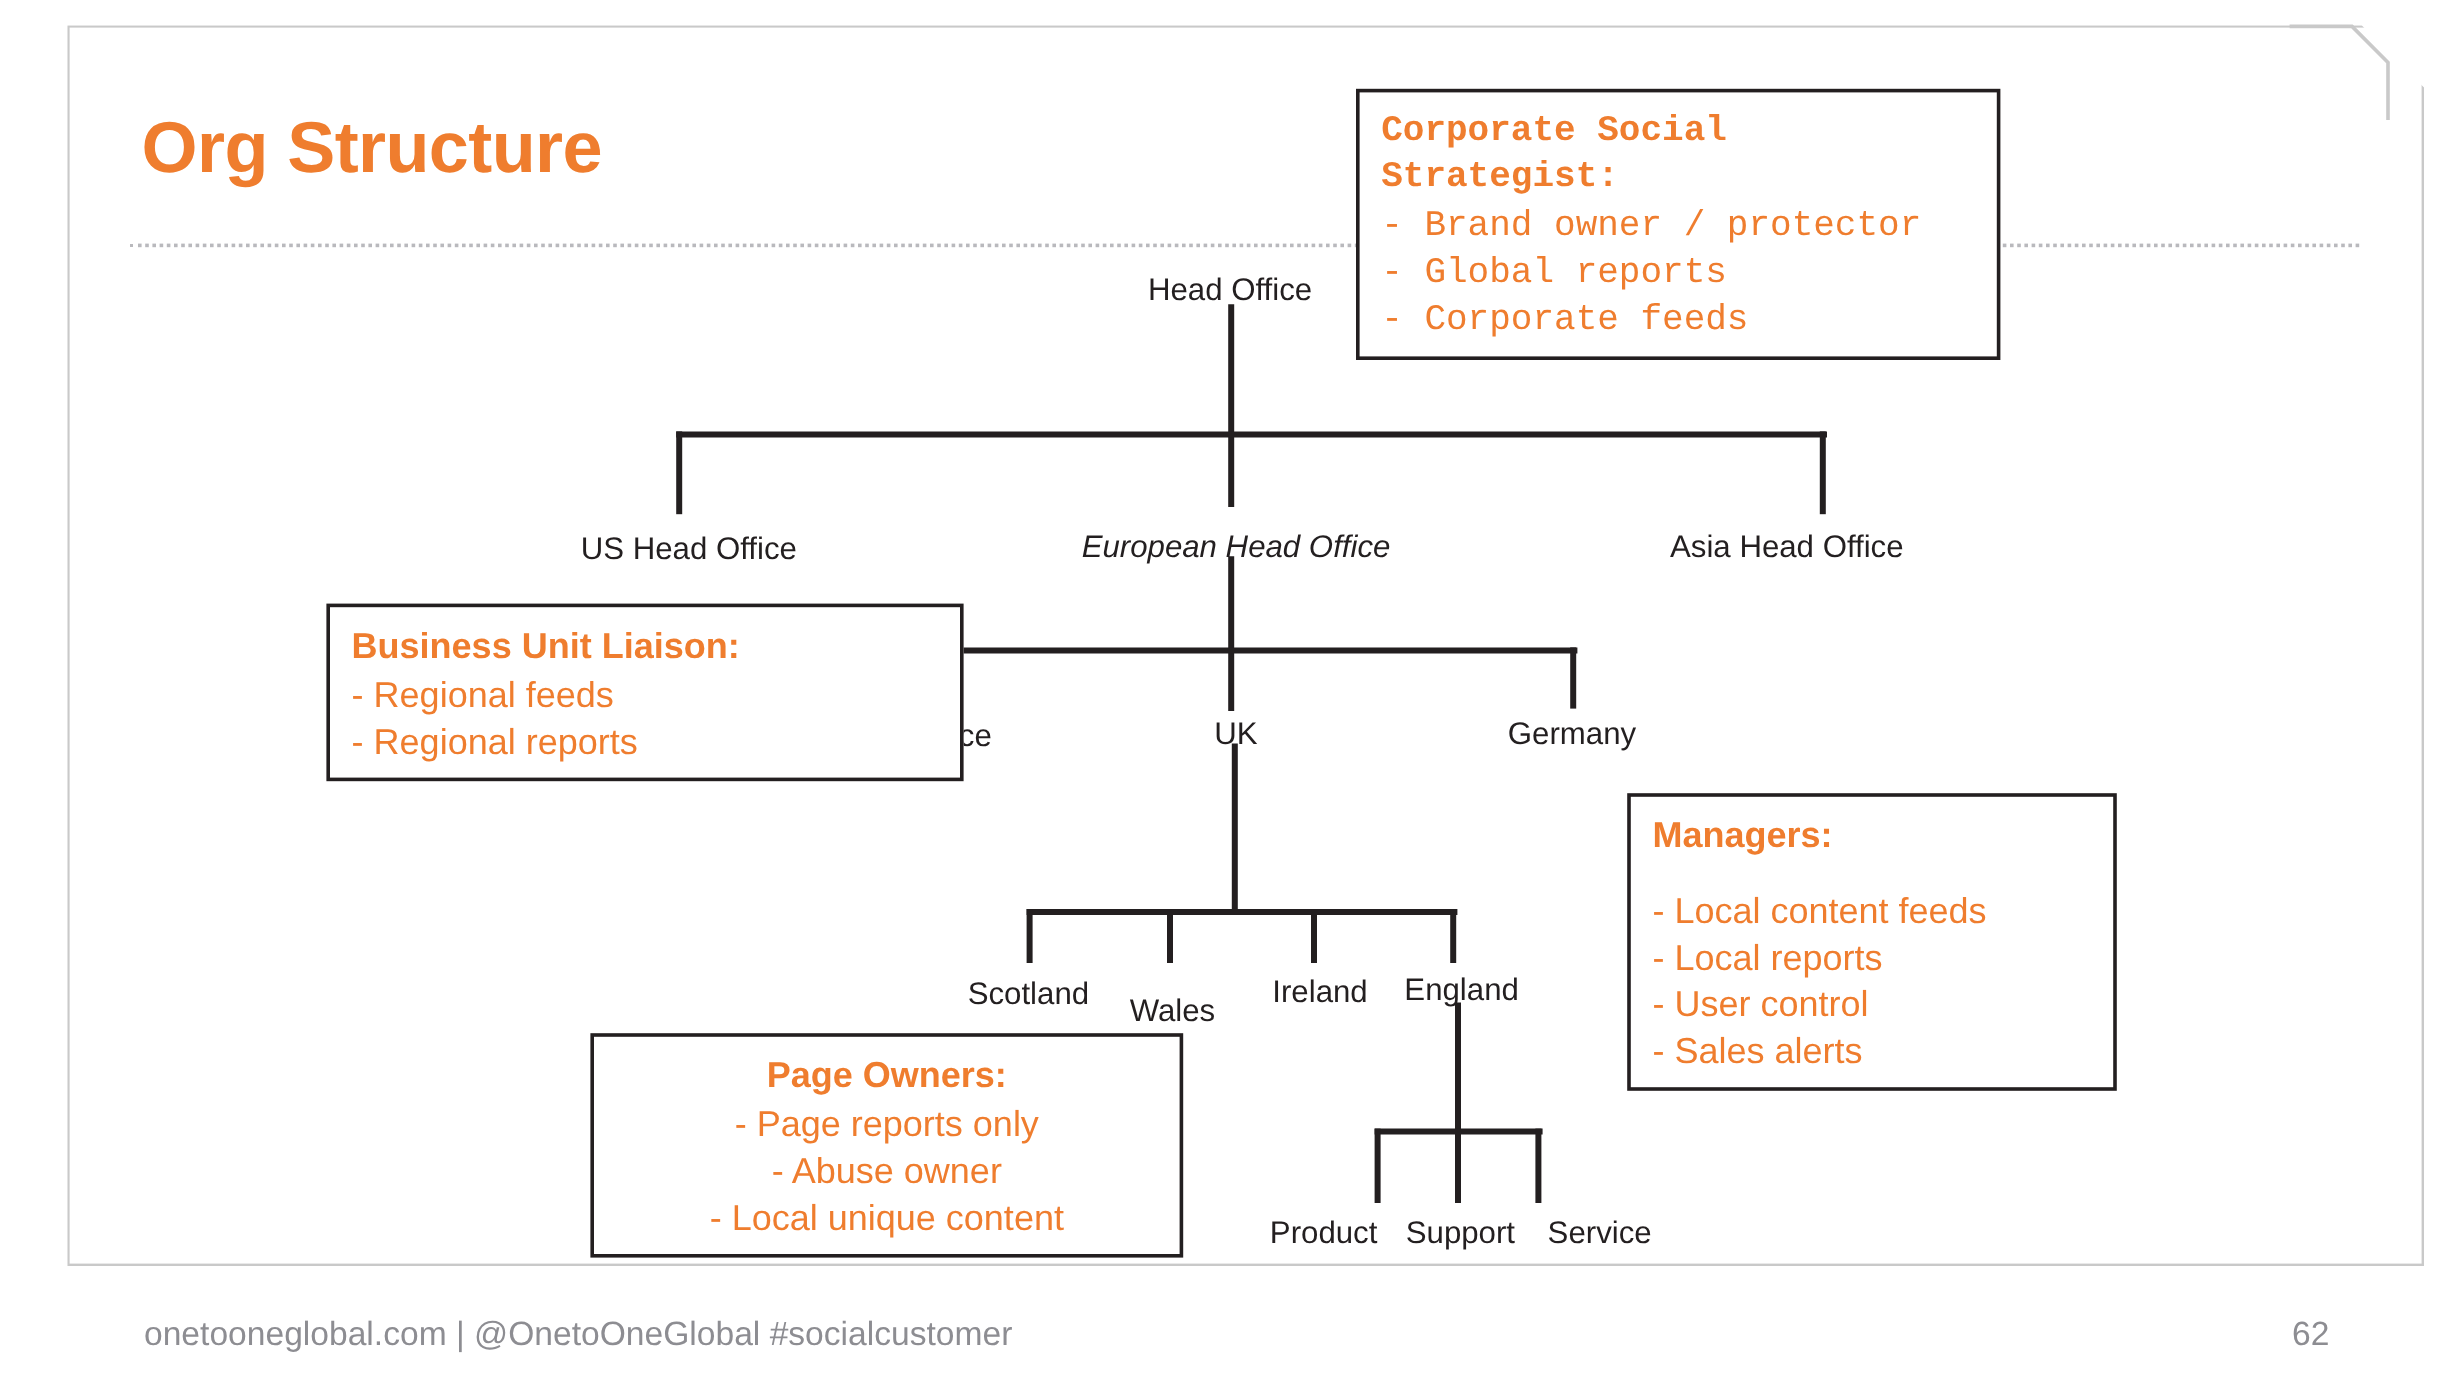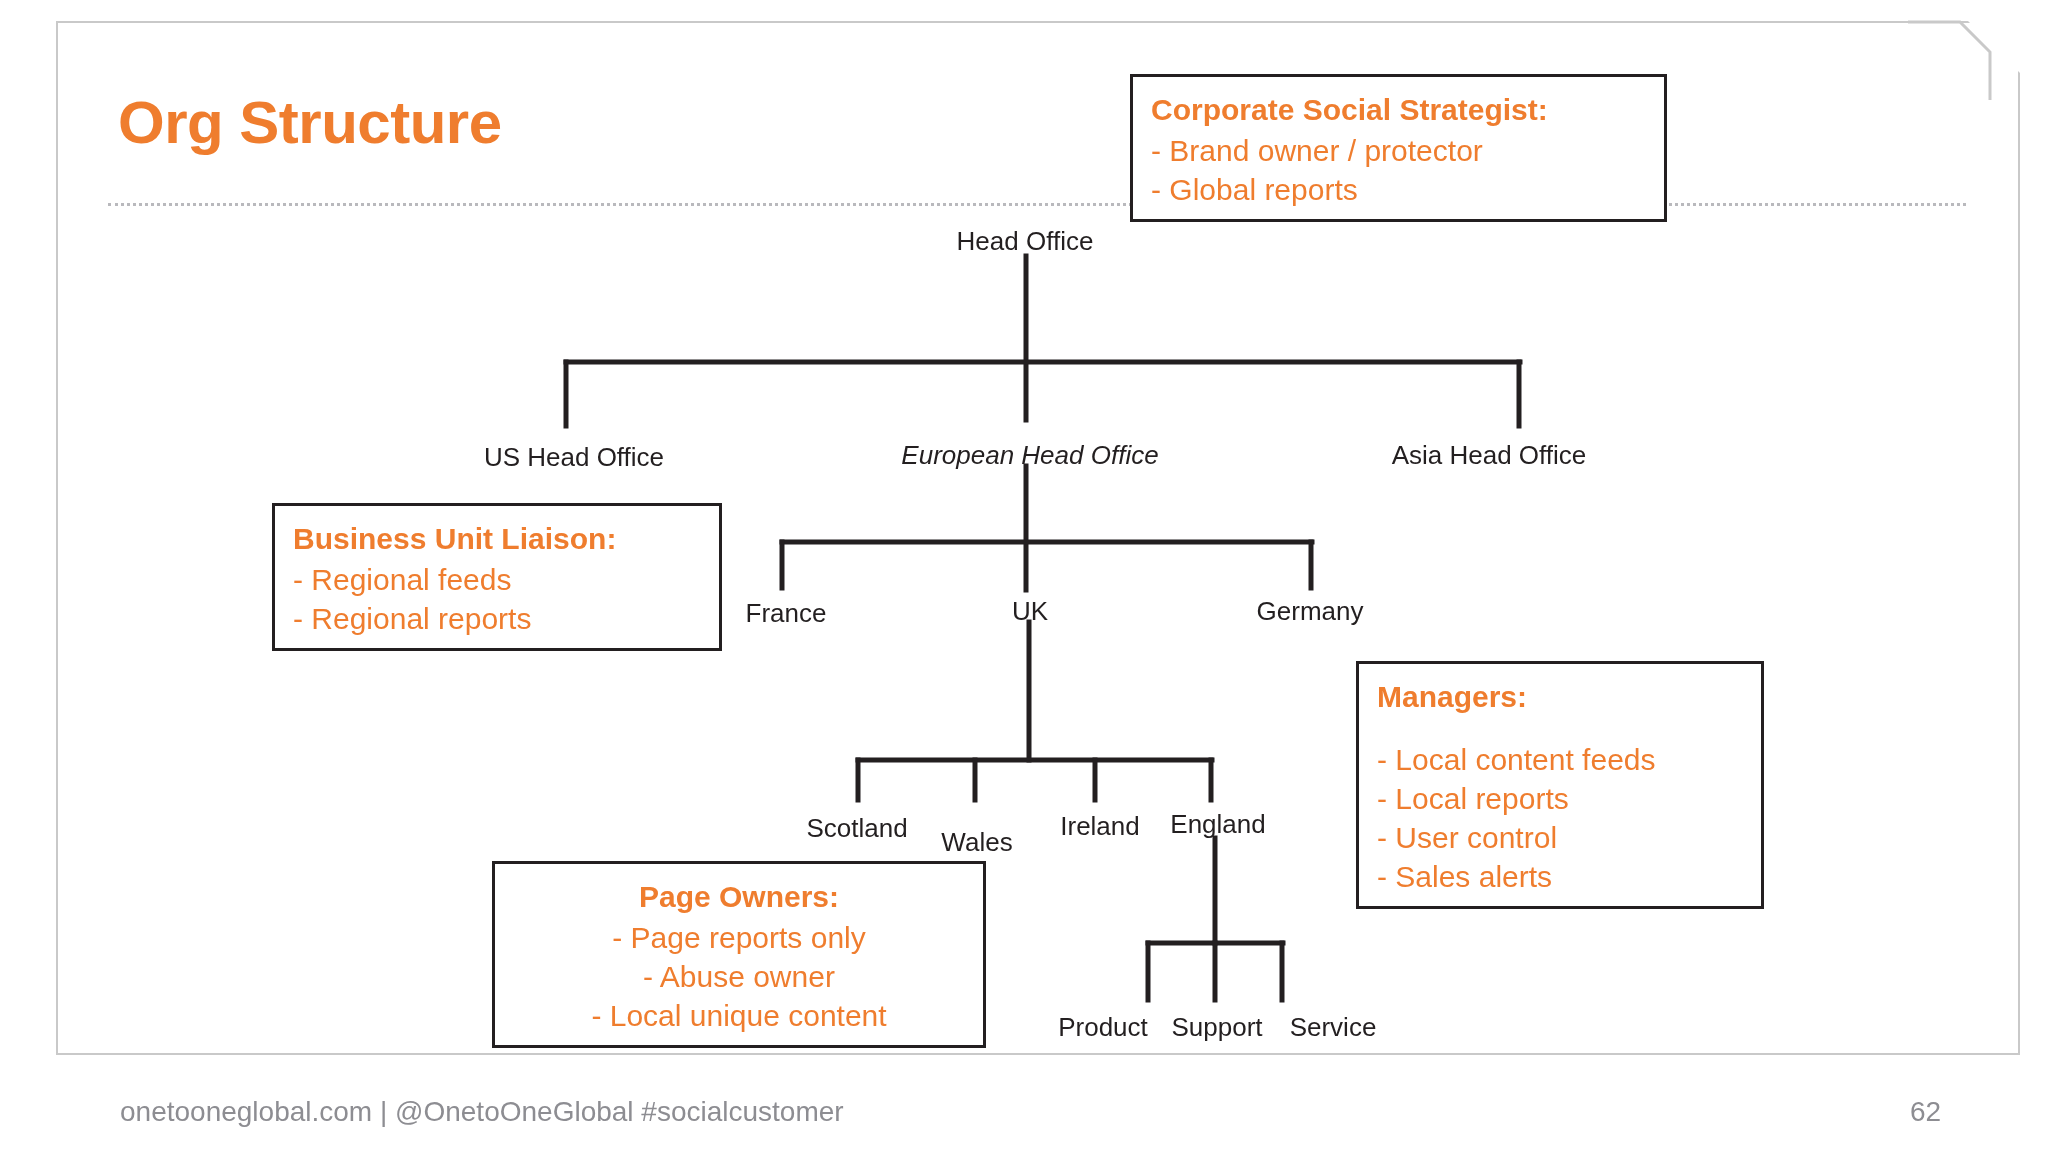--- a/index.html
+++ b/index.html
@@ -82,22 +82,22 @@
   }
   .callout .c-line {
     font-size: 30px;
     font-weight: normal;
     color: #ef7d2e;
     line-height: 1.3;
     white-space: nowrap;
   }
   .callout .c-line.wrap { white-space: normal; margin-top: 24px; }
 
-  #callout-strategist { left: 1130px; top: 74px;  width: 537px; }
-  #callout-liaison    { left: 272px;  top: 503px; width: 450px; }
+  #callout-strategist { left: 1130px; top: 74px;  width: 537px; font-family: Liberation Mono, monospace; }
+  #callout-liaison    { left: 272px;  top: 503px; width: 531px; }
   #callout-managers   { left: 1356px; top: 661px; width: 408px; }
   #callout-pageowners { left: 492px;  top: 861px; width: 494px; text-align: center; }
 
   
   .footer-text {
     position: absolute;
     left: 120px; top: 1096px;
     font-size: 28px;
     color: #8d8d92;
     white-space: nowrap;
@@ -167,20 +167,21 @@
   <div class="node-label" style="left:1100px; top:811px;">Ireland</div>
   <div class="node-label" style="left:1218px; top:809px;">England</div>
   <div class="node-label" style="left:1103px; top:1012px;">Product</div>
   <div class="node-label" style="left:1217px; top:1012px;">Support</div>
   <div class="node-label" style="left:1333px; top:1012px;">Service</div>
 
   <div class="callout" id="callout-strategist">
     <div class="c-head">Corporate Social Strategist:</div>
     <div class="c-line">- Brand owner / protector</div>
     <div class="c-line">- Global reports</div>
+    <div class="c-line">- Corporate feeds</div>
   </div>
 
   <div class="callout" id="callout-liaison">
     <div class="c-head">Business Unit Liaison:</div>
     <div class="c-line">- Regional feeds</div>
     <div class="c-line">- Regional reports</div>
   </div>
 
   <div class="callout" id="callout-managers">
     <div class="c-head">Managers:</div>

